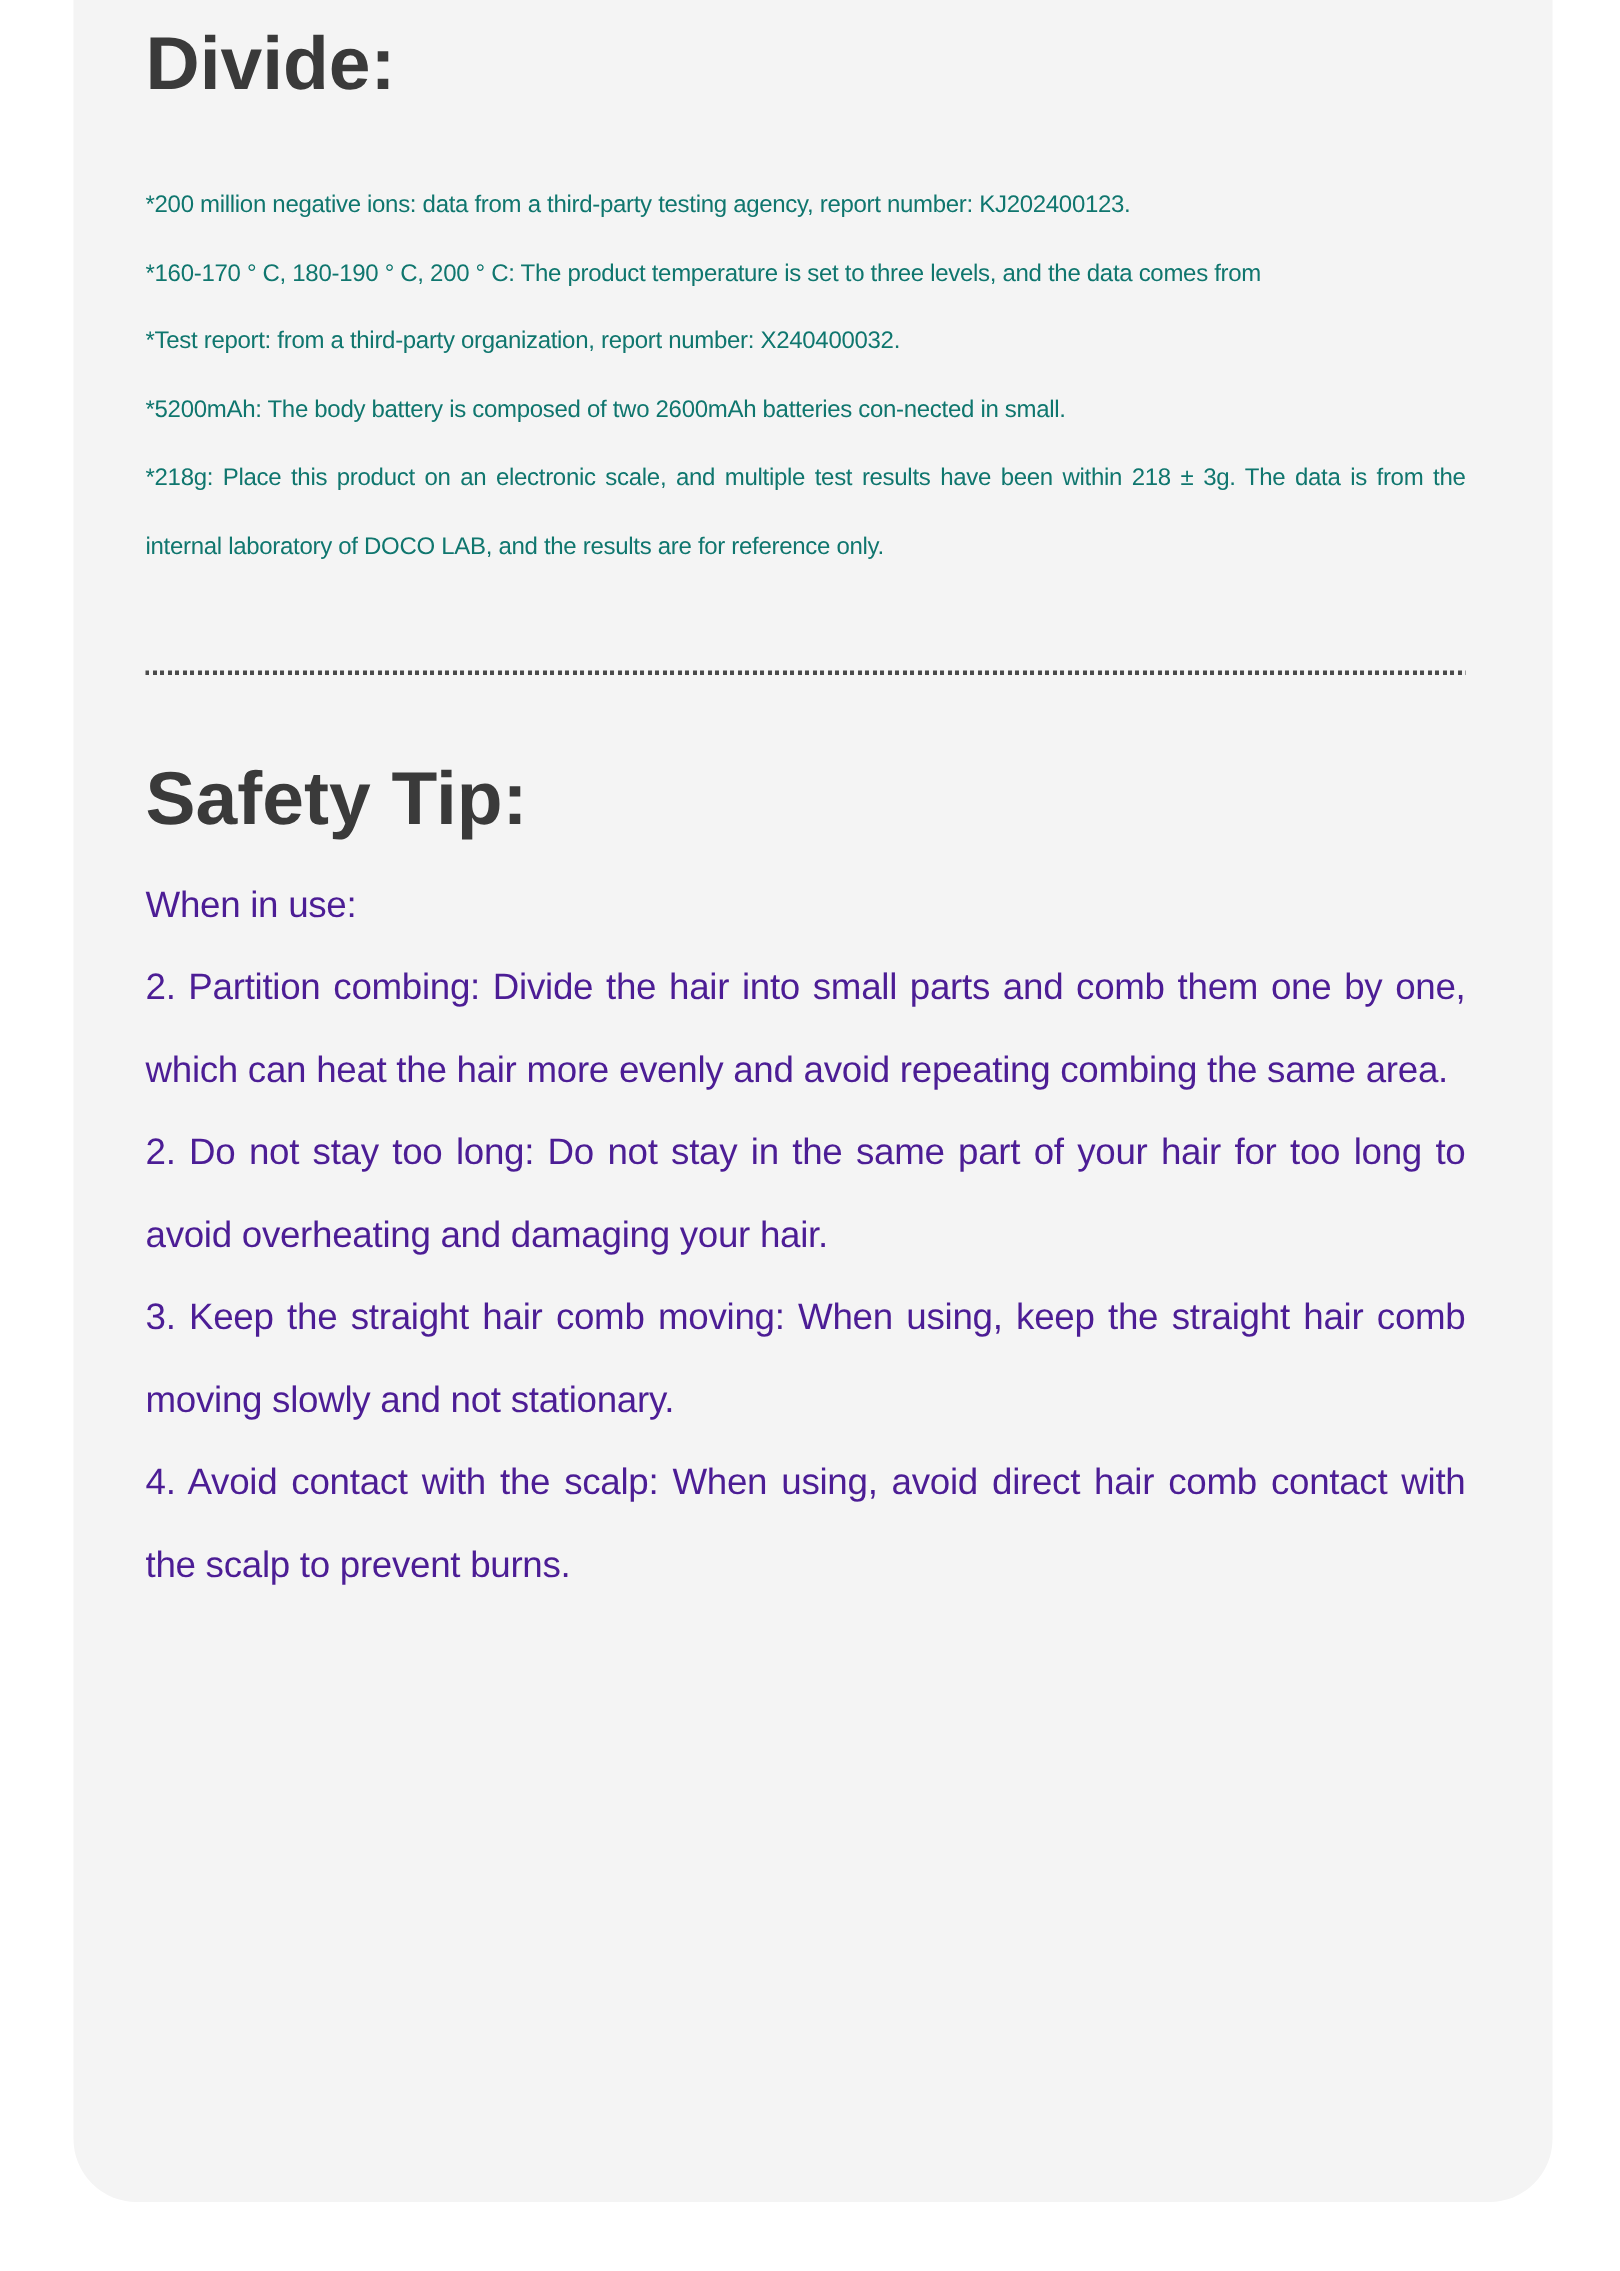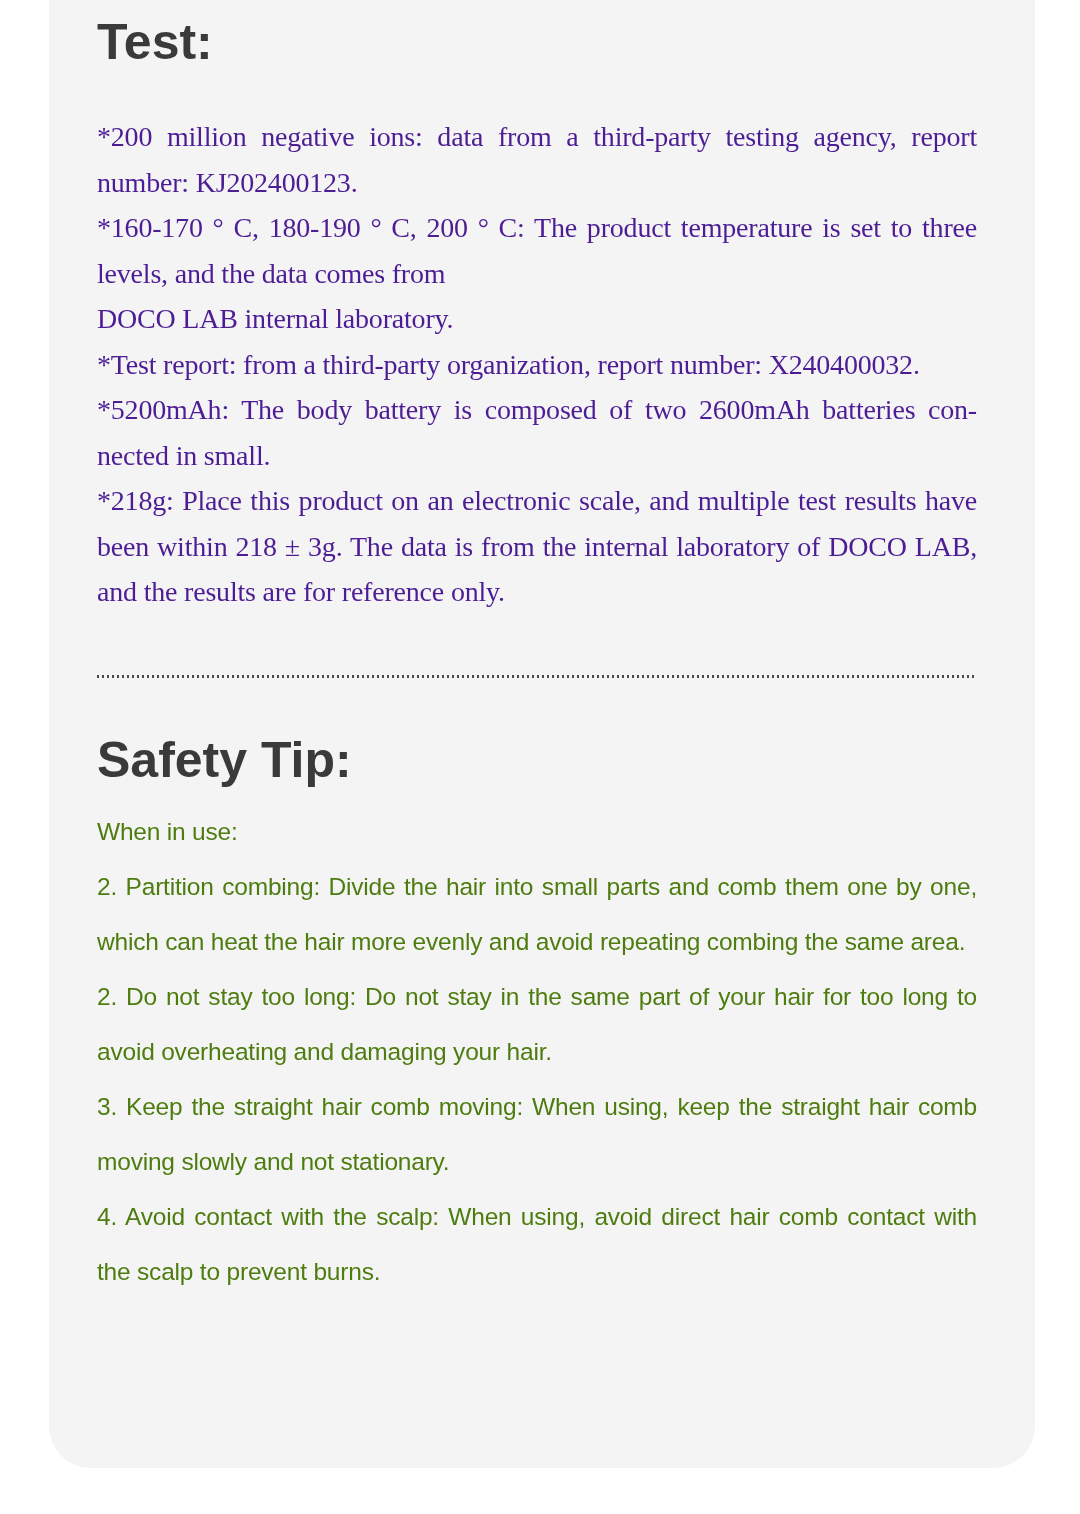--- a/index.html
+++ b/index.html
@@ -33,55 +33,53 @@
     font-size: 50px;
     line-height: 60px;
     font-weight: bold;
     color: #3a3a3a;
     letter-spacing: 0;
     margin: 0;
   }
   .notes-title { margin-top: 0; margin-bottom: 42px; }
   .notes-body p {
     margin: 0;
-    font-size: 28px;
+    font-size: 16px;
     line-height: 45.5px;
-    color: #4c1d95;
+    color: #0f766e;
     letter-spacing: -0.2px;
     text-align: justify;
-    font-family: Liberation Serif, serif;
   }
   .divider {
     margin-top: 60px;
     height: 3px;
     background-image: repeating-linear-gradient(
       to right, #4a4a4a 0px, #4a4a4a 2.5px, transparent 2.5px, transparent 5px);
   }
   .safety-title { margin-top: 52px; margin-bottom: 14px; }
   .safety-body p {
     margin: 0;
     font-size: 24.5px;
     line-height: 55px;
-    color: #4d7c0f;
+    color: #4c1d95;
     letter-spacing: -0.2px;
     text-align: justify;
   }
 </style>
 </head>
 <body>
 
 <div class="page">
   <div class="card">
 
-    <h1 class="section-title notes-title">Test:</h1>
+    <h1 class="section-title notes-title">Divide:</h1>
 
     <div class="notes-body">
       <p>*200 million negative ions: data from a third-party testing agency, report number: KJ202400123.</p>
       <p>*160-170 ° C, 180-190 ° C, 200 ° C: The product temperature is set to three levels, and the data comes from</p>
-      <p>DOCO LAB internal laboratory.</p>
       <p>*Test report: from a third-party organization, report number: X240400032.</p>
       <p>*5200mAh: The body battery is composed of two 2600mAh batteries con-nected in small.</p>
       <p>*218g: Place this product on an electronic scale, and multiple test results have been within 218 ± 3g. The data is from the internal laboratory of DOCO LAB, and the results are for reference only.</p>
     </div>
 
     <div class="divider"></div>
 
     <h1 class="section-title safety-title">Safety Tip:</h1>
 
     <div class="safety-body">

